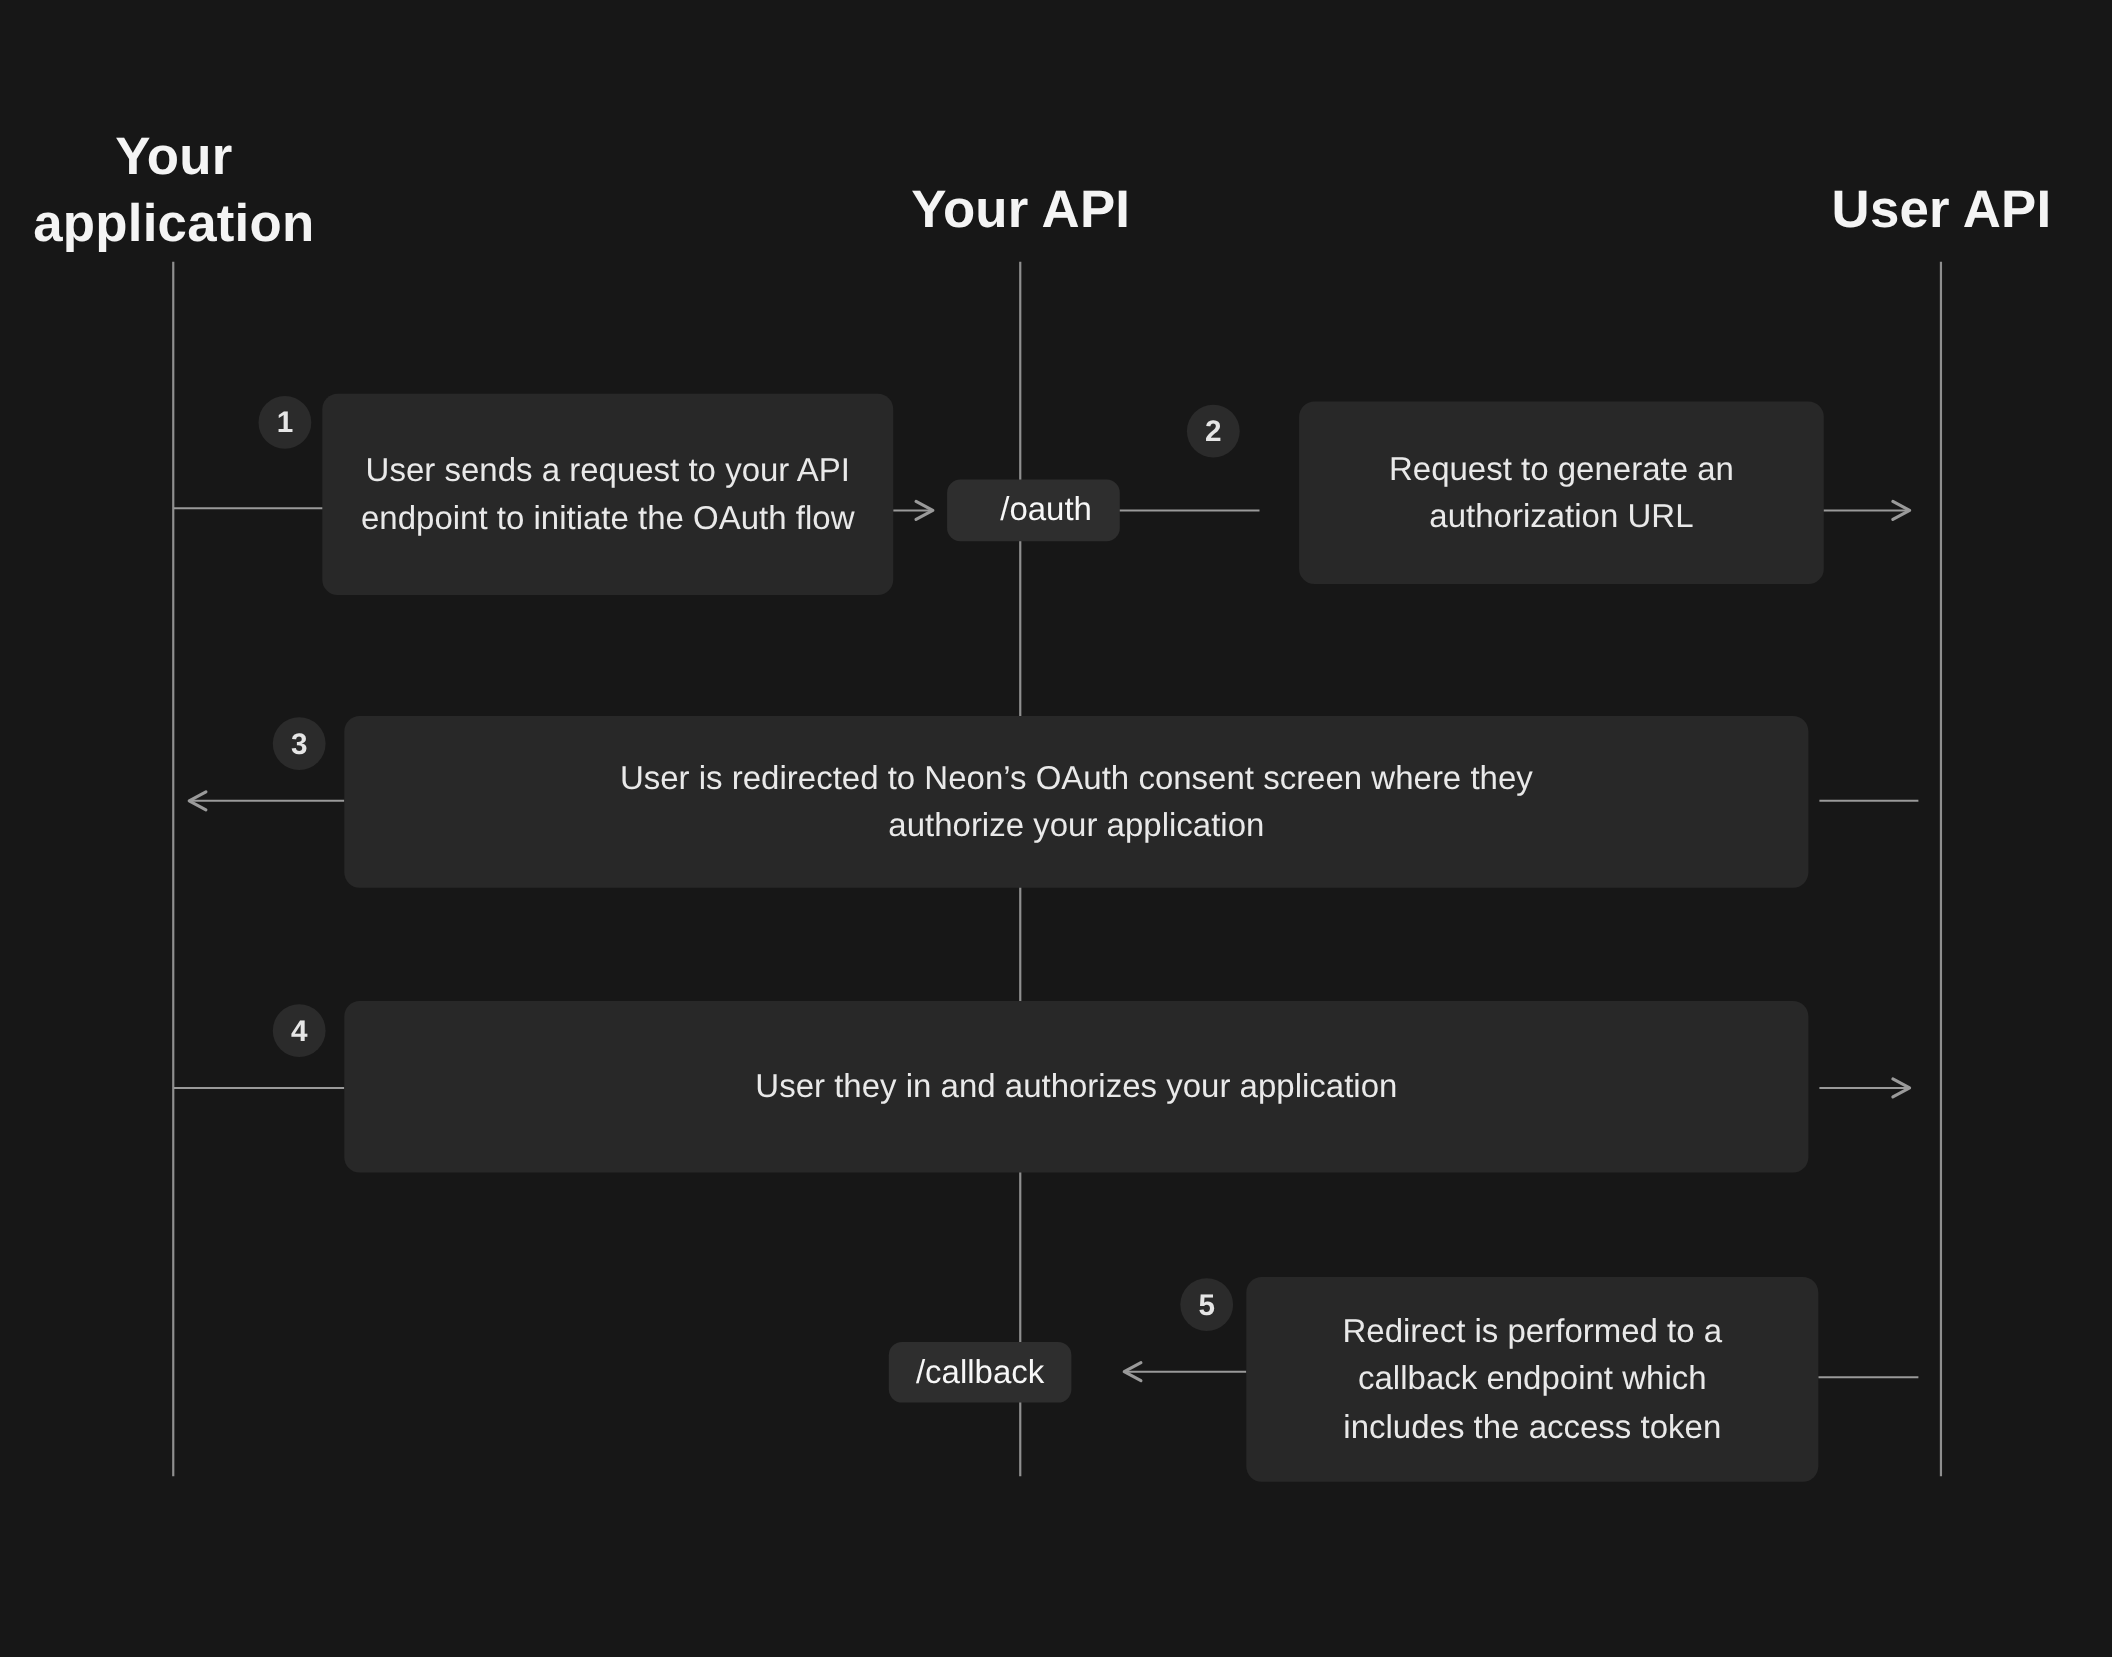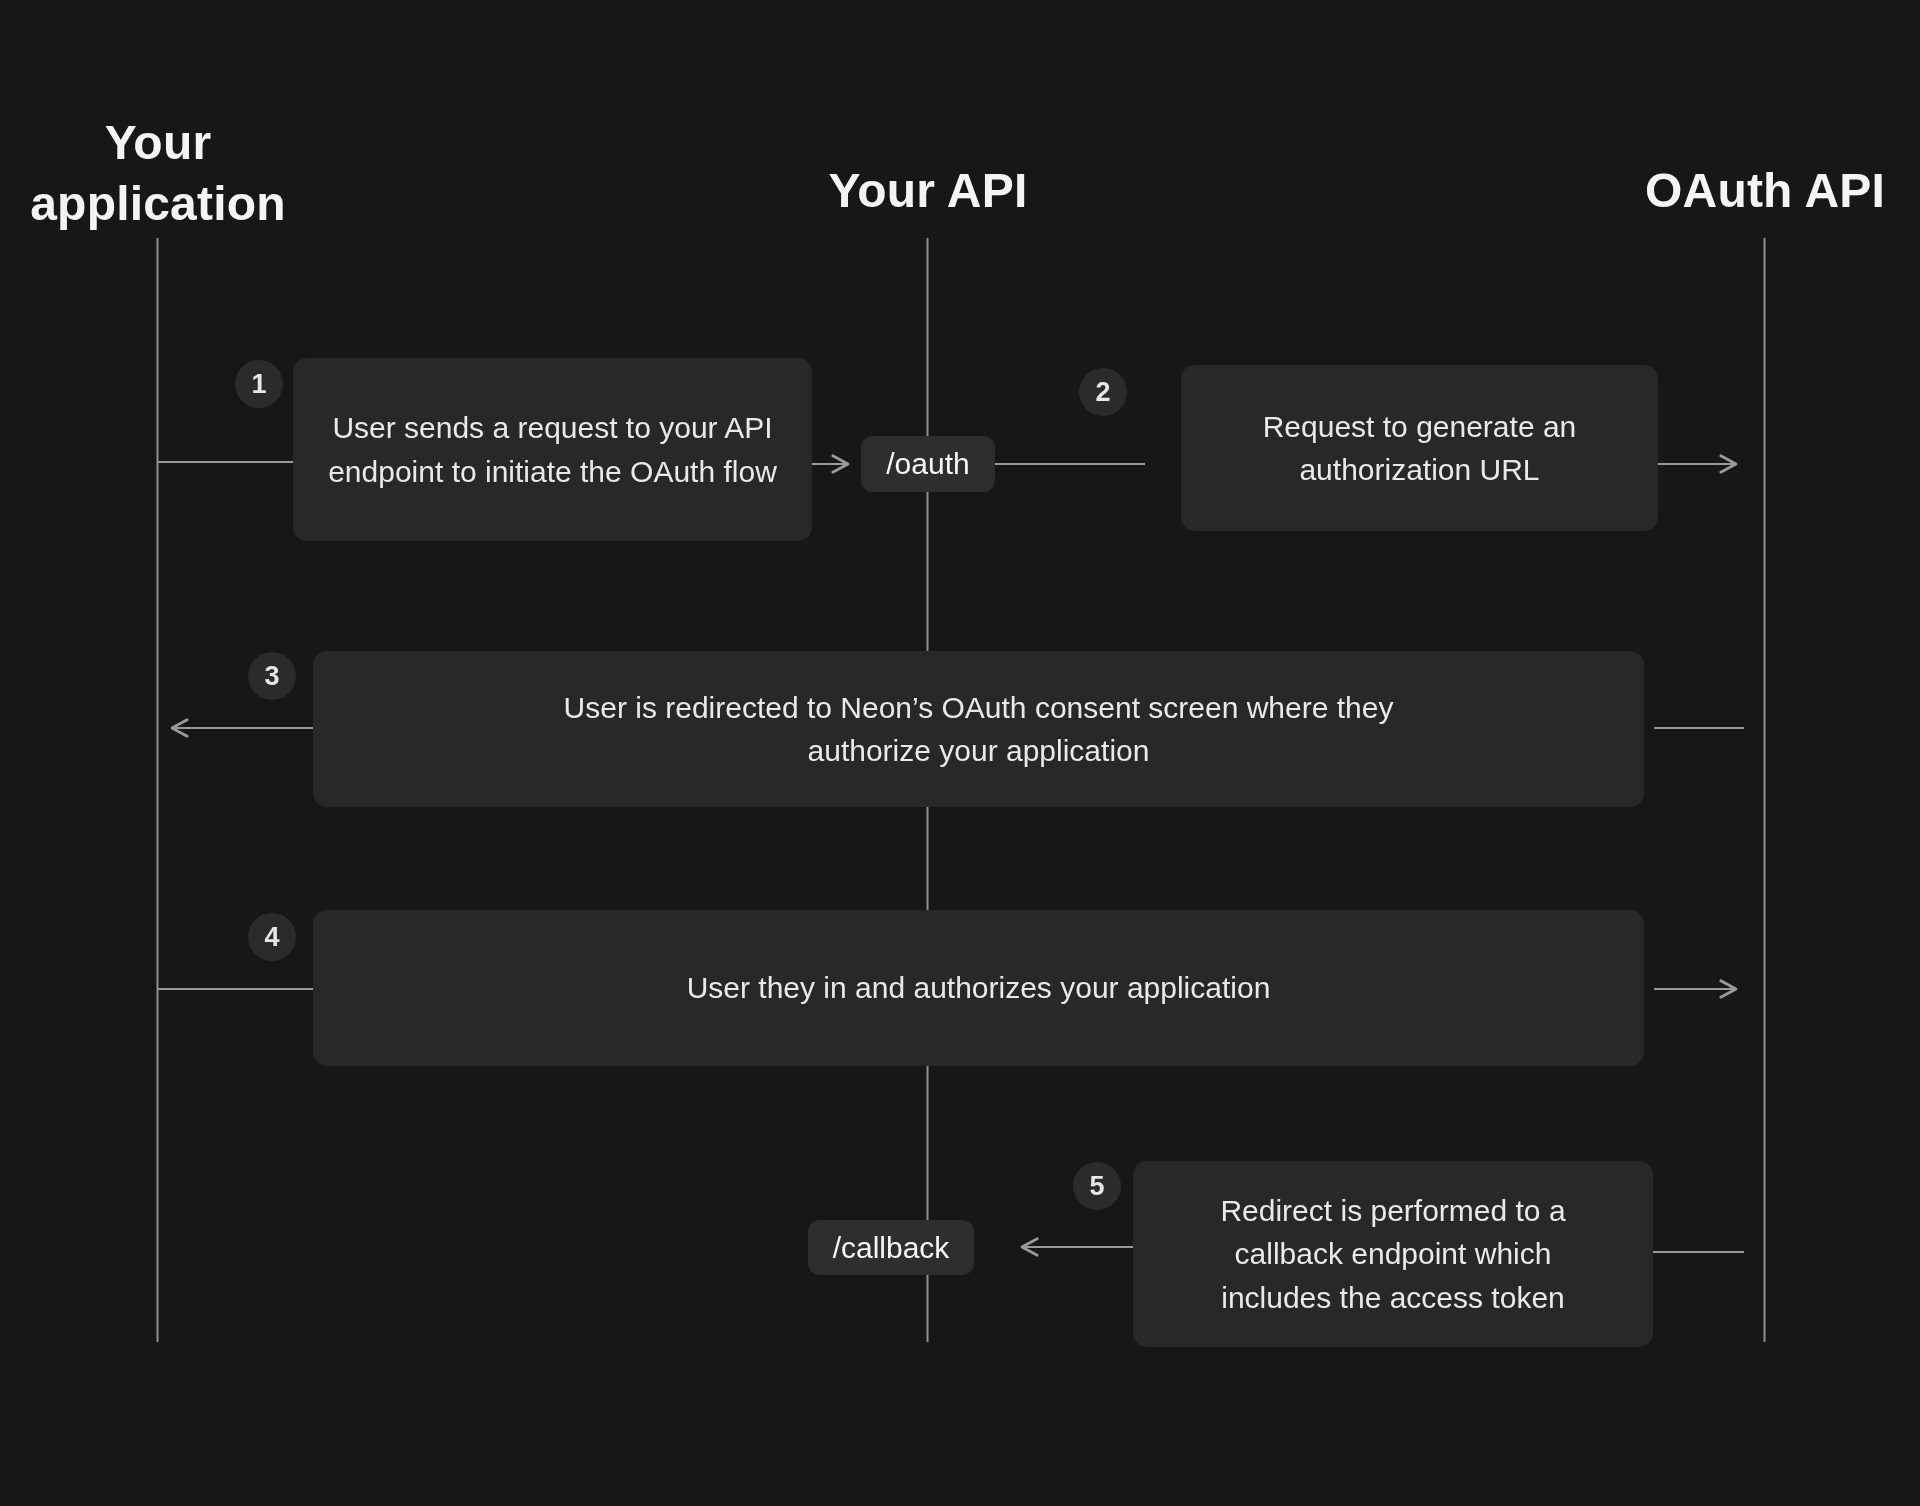--- a/index.html
+++ b/index.html
@@ -48,21 +48,21 @@
   .box-3{left:313px;top:651px;width:1331px;height:156px;}
   .box-3 .txt{max-width:900px;}
   .box-4{left:313px;top:910px;width:1331px;height:156px;}
   .box-5{left:1133px;top:1161px;width:520px;height:186px;}
   .box-5 .txt{max-width:420px;}
   .badge-1{left:235px;top:360px;}
   .badge-2{left:1079px;top:368px;}
   .badge-3{left:248px;top:652px;}
   .badge-4{left:248px;top:913px;}
   .badge-5{left:1073px;top:1162px;}
-  .pill-oauth{left:861px;top:436px;width:134px;height:56px;}
+  .pill-oauth{left:861px;top:436px;width:134px;height:56px;padding-left:23px;}
   .pill-callback{left:808px;top:1220px;width:166px;height:55px;}
 </style>
 </head>
 <body>
 
 <div class="canvas">
 
   <svg class="wires" viewBox="0 0 1920 1506">
     <defs>
       <marker id="arw" viewBox="0 0 20 20" refX="17" refY="10" markerWidth="13" markerHeight="13" orient="auto">
@@ -84,21 +84,21 @@
 
     <line class="msg" x1="158" y1="989" x2="313" y2="989"></line>
     <line class="msg" x1="1654" y1="989" x2="1736" y2="989" marker-end="url(#arw)"></line>
 
     <line class="msg" x1="1133" y1="1247" x2="1022" y2="1247" marker-end="url(#arw)"></line>
     <line class="msg" x1="1653" y1="1252" x2="1744" y2="1252"></line>
   </svg>
 
   <div class="actor-label actor-0">Your application</div>
   <div class="actor-label actor-1">Your API</div>
-  <div class="actor-label actor-2">OAuth API</div>
+  <div class="actor-label actor-2">User API</div>
 
   <div class="step-box box-1">
     <span class="txt">User sends a request to your API endpoint to initiate the OAuth flow</span>
   </div>
   <div class="badge badge-1">
     <span>1</span>
   </div>
 
   <div class="pill pill-oauth">
     <span>/oauth</span>

